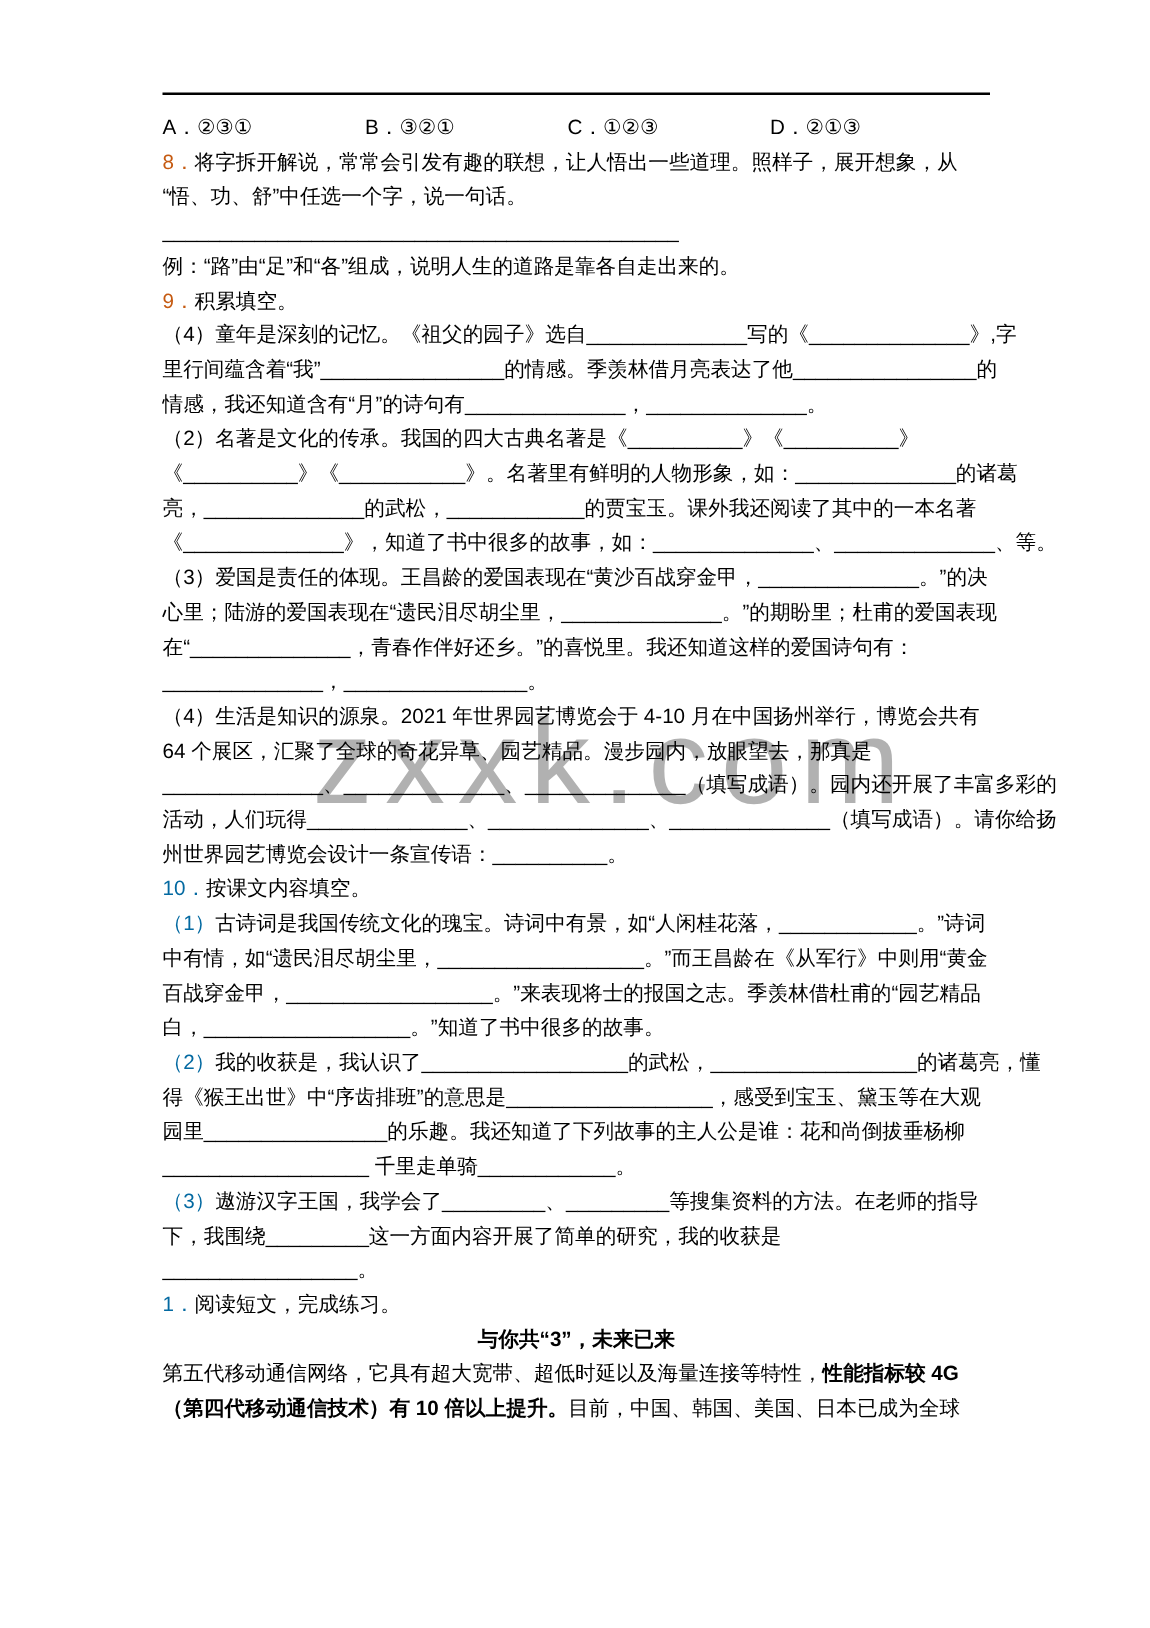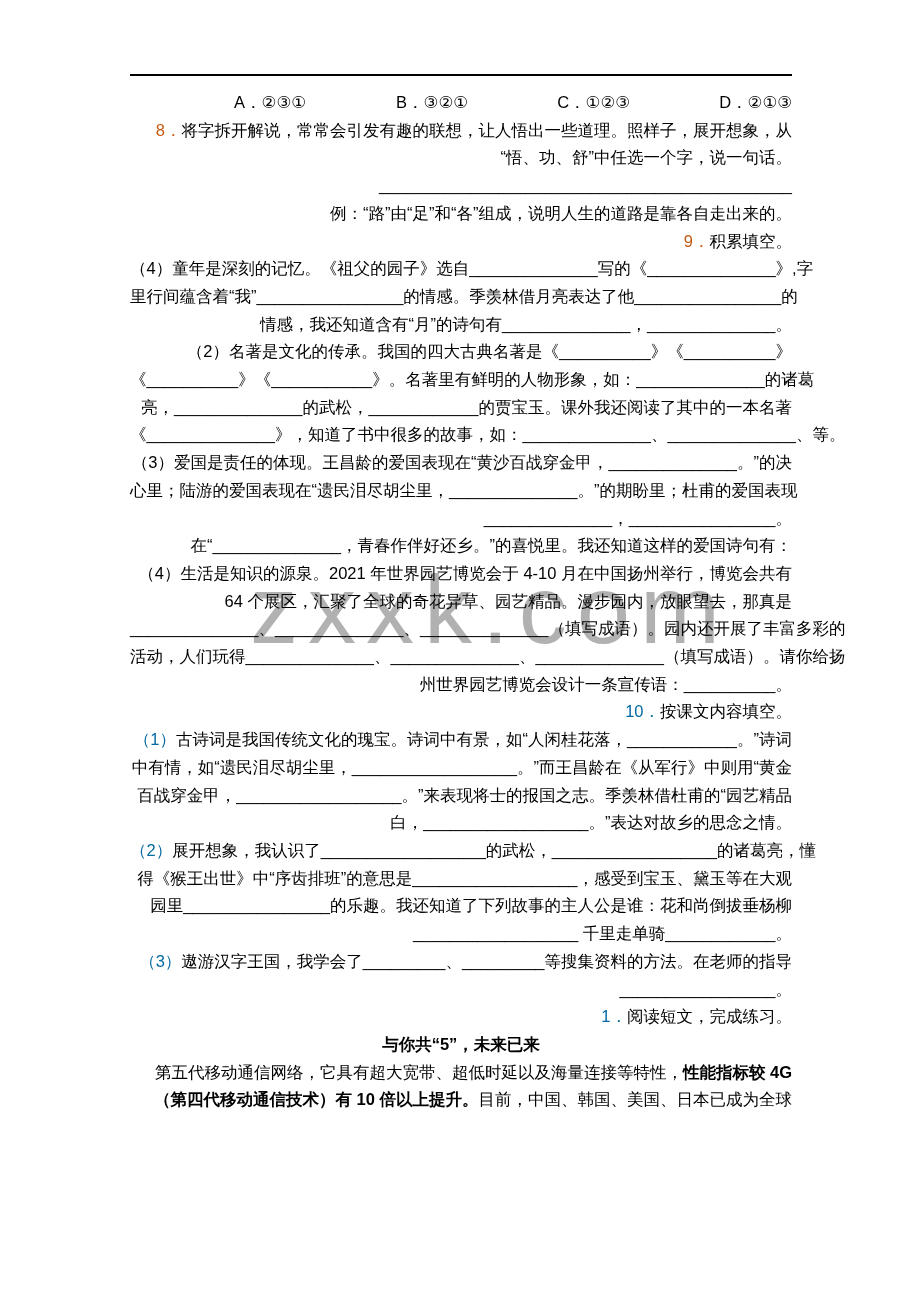--- a/index.html
+++ b/index.html
@@ -37,21 +37,20 @@
     margin-top:74px;
     border-top:2.5px solid #000;
     width:100%;
     height:0;
   }
   .lines { padding-top:13px; }
   .line {
     line-height:27.7px;
     min-height:27.7px;
     white-space:nowrap;
-    text-align:right;
   }
   .line.center { text-align:center; }
   .red   { color:#0369a1; }
   .orange{ color:#c55a11; }
   .bold  { font-weight:bold; }
   .options .opt { display:inline-block; width:162px; }
 </style>
 </head>
 <body>
 
@@ -68,37 +67,38 @@
         <div class="line"><span class="orange">9．</span><span>积累填空。</span></div>
         <div class="line"><span>（4）童年是深刻的记忆。《祖父的园子》选自______________写的《______________》,字</span></div>
         <div class="line"><span>里行间蕴含着“我”________________的情感。季羡林借月亮表达了他________________的</span></div>
         <div class="line"><span>情感，我还知道含有“月”的诗句有______________，______________。</span></div>
         <div class="line"><span>（2）名著是文化的传承。我国的四大古典名著是《__________》《__________》</span></div>
         <div class="line"><span>《__________》《___________》。名著里有鲜明的人物形象，如：______________的诸葛</span></div>
         <div class="line"><span>亮，______________的武松，____________的贾宝玉。课外我还阅读了其中的一本名著</span></div>
         <div class="line"><span>《______________》，知道了书中很多的故事，如：______________、______________、等。</span></div>
         <div class="line"><span>（3）爱国是责任的体现。王昌龄的爱国表现在“黄沙百战穿金甲，______________。”的决</span></div>
         <div class="line"><span>心里；陆游的爱国表现在“遗民泪尽胡尘里，______________。”的期盼里；杜甫的爱国表现</span></div>
+        <div class="line"><span>在“______________，青春作伴好还乡。”的喜悦里。我还知道这样的爱国诗句有：</span></div>
         <div class="line"><span>______________，________________。</span></div>
-        <div class="line"><span>在“______________，青春作伴好还乡。”的喜悦里。我还知道这样的爱国诗句有：</span></div>
         <div class="line"><span>（4）生活是知识的源泉。2021 年世界园艺博览会于 4-10 月在中国扬州举行，博览会共有</span></div>
         <div class="line"><span>64 个展区，汇聚了全球的奇花异草、园艺精品。漫步园内，放眼望去，那真是</span></div>
         <div class="line"><span>______________、______________、______________（填写成语）。园内还开展了丰富多彩的</span></div>
         <div class="line"><span>活动，人们玩得______________、______________、______________（填写成语）。请你给扬</span></div>
         <div class="line"><span>州世界园艺博览会设计一条宣传语：__________。</span></div>
         <div class="line"><span class="red">10．</span><span>按课文内容填空。</span></div>
         <div class="line"><span class="red">（1）</span><span>古诗词是我国传统文化的瑰宝。诗词中有景，如“人闲桂花落，____________。”诗词</span></div>
         <div class="line"><span>中有情，如“遗民泪尽胡尘里，__________________。”而王昌龄在《从军行》中则用“黄金</span></div>
         <div class="line"><span>百战穿金甲，__________________。”来表现将士的报国之志。季羡林借杜甫的“园艺精品</span></div>
-        <div class="line"><span>白，__________________。”表达对故乡的思念之情。</span></div>
-        <div class="line"><span class="red">（2）</span><span>展开想象，我认识了__________________的武松，__________________的诸葛亮，懂</span></div>
+        <div class="line"><span>白，__________________。”知道了书中很多的故事。</span></div>
+        <div class="line"><span class="red">（2）</span><span>我的收获是，我认识了__________________的武松，__________________的诸葛亮，懂</span></div>
         <div class="line"><span>得《猴王出世》中“序齿排班”的意思是__________________，感受到宝玉、黛玉等在大观</span></div>
         <div class="line"><span>园里________________的乐趣。我还知道了下列故事的主人公是谁：花和尚倒拔垂杨柳</span></div>
         <div class="line"><span>__________________ 千里走单骑____________。</span></div>
         <div class="line"><span class="red">（3）</span><span>遨游汉字王国，我学会了_________、_________等搜集资料的方法。在老师的指导</span></div>
+        <div class="line"><span>下，我围绕_________这一方面内容开展了简单的研究，我的收获是</span></div>
         <div class="line"><span>_________________。</span></div>
         <div class="line"><span class="red">1．</span><span>阅读短文，完成练习。</span></div>
-        <div class="line center"><span class="bold">与你共“5”，未来已来</span></div>
+        <div class="line center"><span class="bold">与你共“3”，未来已来</span></div>
         <div class="line"><span>第五代移动通信网络，它具有超大宽带、超低时延以及海量连接等特性，</span><span class="bold">性能指标较 4G</span></div>
         <div class="line"><span class="bold">（第四代移动通信技术）有 10 倍以上提升。</span><span>目前，中国、韩国、美国、日本已成为全球</span></div>
       </div>
   </div>
 </div>
 
 </body></html>

